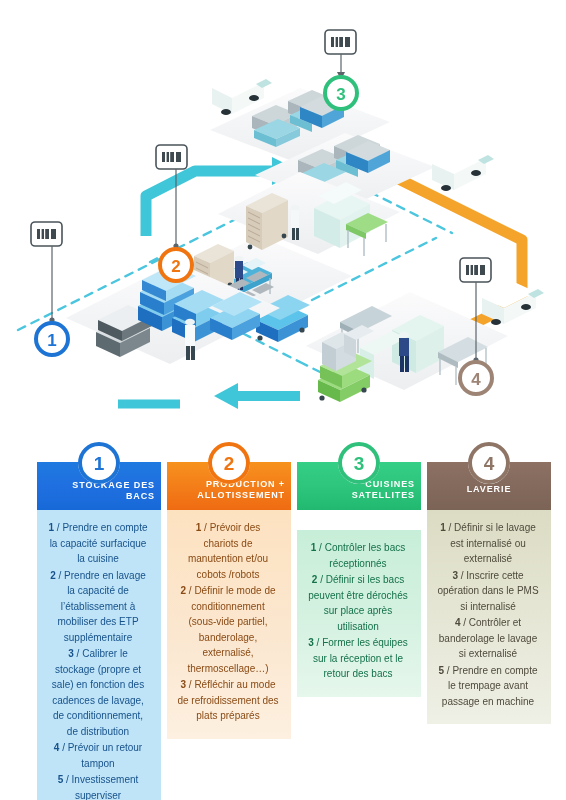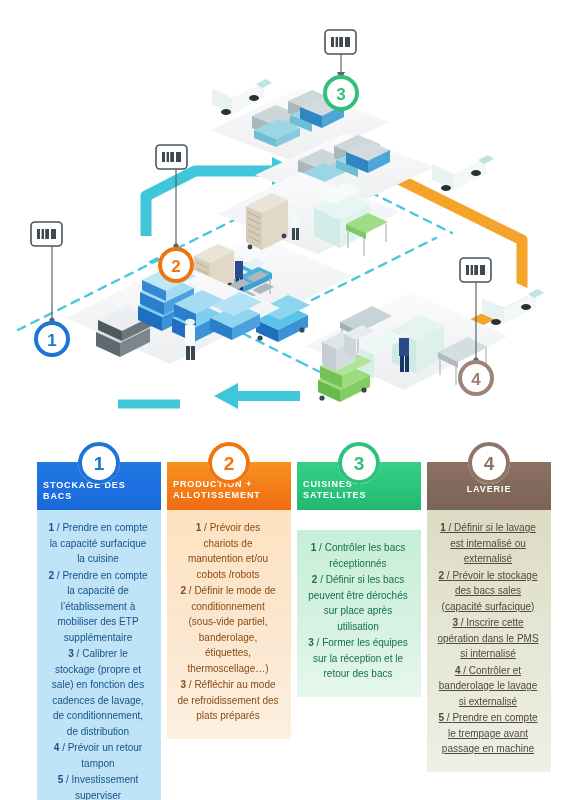--- a/index.html
+++ b/index.html
@@ -79,21 +79,21 @@
   .c2 .badge { color: #f07510; }
   .c3 .badge { color: #2fc07c; }
   .c4 .badge { color: #8e7566; }
 
   .head {
     position: relative;
     height: 48px;
     display: flex;
     align-items: center;
     justify-content: center;
-    text-align: left;
+    text-align: right;
     padding: 14px 6px 6px;
     color: #ffffff;
     font-size: 9px;
     font-weight: 700;
     letter-spacing: 0.9px;
     line-height: 1.25;
     text-transform: uppercase;
     z-index: 1;
   }
   .c1 .head { background: linear-gradient(180deg,#1f7ae0 0%,#1f6fe0 50%,#1869d8 100%); }
@@ -104,21 +104,21 @@
 
   .body {
     padding: 10px 12px 14px 10px;
     font-size: 10px;
     line-height: 1.55;
     text-align: center;
   }
   .c1 .body { background: #bfe4f7; color: #17528c; }
   .c2 .body { background: linear-gradient(180deg,#fde2c0 0%,#fbe7d0 55%,#fdf0e0 100%); color: #8a4a14; }
   .c3 .body { background: linear-gradient(180deg,#c7eed8 0%,#d7f2e2 60%,#e6f7ec 100%); color: #14714a; margin-top: 20px; }
-  .c4 .body { background: linear-gradient(180deg,#dcdcc4 0%,#e6e7d6 55%,#eff0e6 100%); color: #4e4a3c; text-decoration: underline; }
+  .c4 .body { background: linear-gradient(180deg,#dcdcc4 0%,#e6e7d6 55%,#eff0e6 100%); color: #4e4a3c; }
 
   .body .item { margin-bottom: 1px; }
   .body .item b { font-weight: 700; }
 
   @media print { body { -webkit-print-color-adjust: exact; } }
 </style>
 </head>
 <body>
 
 <div id="page">
@@ -493,21 +493,21 @@
         </span>
       </div>
       <div class="head">STOCKAGE DES BACS</div>
       <div class="body">
         <div class="item">
           <b>1</b>
           / <span>Prendre en compte la capacité surfacique la cuisine</span>
         </div>
         <div class="item">
           <b>2</b>
-          / <span>Prendre en compte la capacité de l’établissement à mobiliser des ETP supplémentaire</span>
+          / <span>Prendre en lavage la capacité de l’établissement à mobiliser des ETP supplémentaire</span>
         </div>
         <div class="item">
           <b>3</b>
           / <span>Calibrer le stockage (propre et sale) en fonction des cadences de lavage, de conditionnement, de distribution</span>
         </div>
         <div class="item">
           <b>4</b>
           / <span>Prévoir un retour tampon</span>
         </div>
         <div class="item">
@@ -524,21 +524,21 @@
         </span>
       </div>
       <div class="head">PRODUCTION + ALLOTISSEMENT</div>
       <div class="body">
         <div class="item">
           <b>1</b>
           / <span>Prévoir des chariots de manutention et/ou cobots /robots</span>
         </div>
         <div class="item">
           <b>2</b>
-          / <span>Définir le mode de conditionnement (sous-vide partiel, banderolage, étiquettes, thermoscellage…)</span>
+          / <span>Définir le mode de conditionnement (sous-vide partiel, banderolage, externalisé, thermoscellage…)</span>
         </div>
         <div class="item">
           <b>3</b>
           / <span>Réfléchir au mode de refroidissement des plats préparés</span>
         </div>
       </div>
     </div>
 
     <div class="col c3">
       <div class="badge">
@@ -569,24 +569,20 @@
           <span class="num">4</span>
         </span>
       </div>
       <div class="head">LAVERIE</div>
       <div class="body">
         <div class="item">
           <b>1</b>
           / <span>Définir si le lavage est internalisé ou externalisé</span>
         </div>
         <div class="item">
-          <b>2</b>
-          / <span>Prévoir le stockage des bacs sales (capacité surfacique)</span>
-        </div>
-        <div class="item">
           <b>3</b>
           / <span>Inscrire cette opération dans le PMS si internalisé</span>
         </div>
         <div class="item">
           <b>4</b>
           / <span>Contrôler et banderolage le lavage si externalisé</span>
         </div>
         <div class="item">
           <b>5</b>
           / <span>Prendre en compte le trempage avant passage en machine</span>

